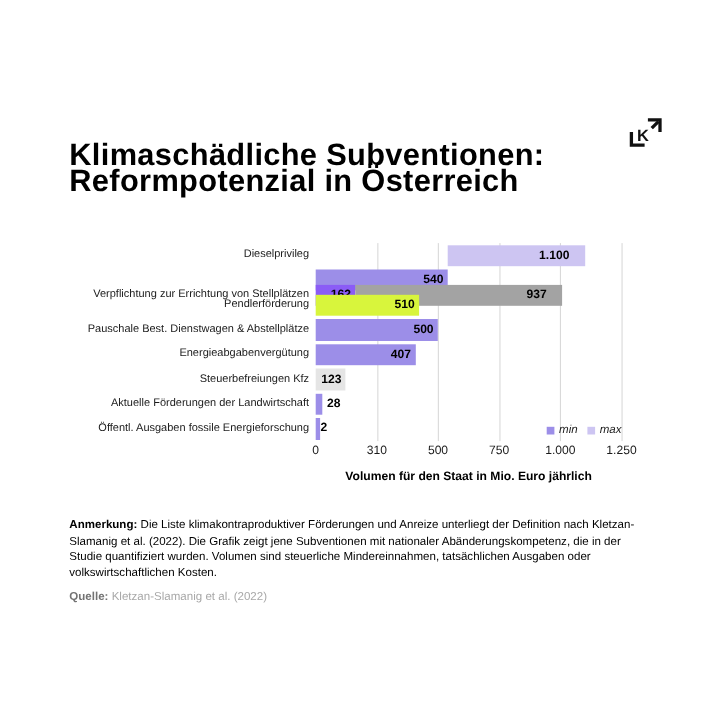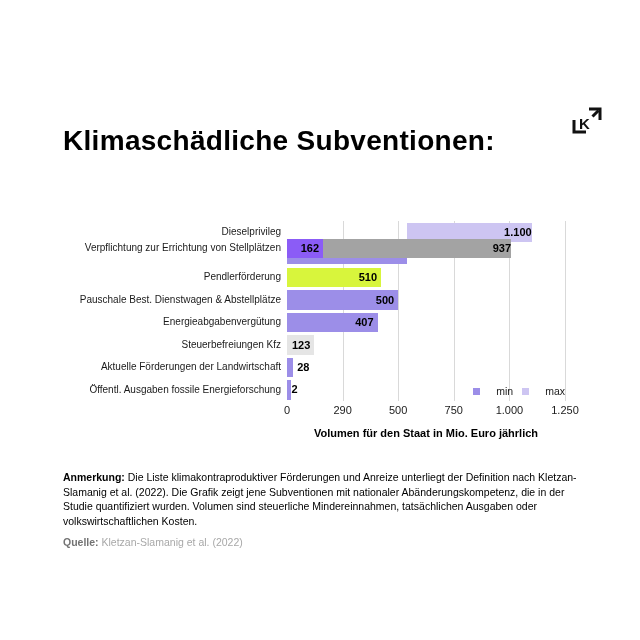--- a/index.html
+++ b/index.html
@@ -19,36 +19,36 @@
   .rows { position:absolute; left:0; top:0; width:502px; height:180px; z-index:1; }
   .row { position:absolute; left:0; width:502px; height:22.5px; }
   .row-label {
     position:absolute; left:0; top:0; width:218px; height:22.5px; line-height:22.5px;
     text-align:right; font-size:10px; color:#1a1a1a; white-space:nowrap;
   }
   .row-track { position:absolute; left:224px; top:1.5px; width:278px; height:19.5px; }
   .seg { position:absolute; top:0; height:19.5px; display:flex; align-items:center; justify-content:flex-end; }
   .seg .val { font-size:11px; font-weight:bold; color:#000; }
   .seg-min { padding-right:4px; }
-  .seg-max { padding-right:0; }
+  .seg-max { padding-right:14px; }
   .val-outside {
     position:absolute; top:0; height:19.5px; line-height:19.5px;
     font-size:11px; font-weight:bold; color:#000; white-space:nowrap;
   }
   .tick-row { position:absolute; left:0; top:181px; width:502px; height:16px; z-index:2; }
   .tick {
     position:absolute; top:2px; width:44px; margin-left:-22px; text-align:center;
     font-size:11px; color:#1a1a1a;
   }
   .axis-title {
     position:absolute; left:224px; top:206px; width:278px; text-align:center;
     font-size:11px; font-weight:bold; color:#000; white-space:nowrap;
   }
   .legend { position:absolute; right:0; top:161px; height:18px; display:flex; align-items:center; gap:9px; z-index:2; }
-  .legend-item { display:flex; align-items:center; gap:16px; }
+  .legend-item { display:flex; align-items:center; gap:4px;font-style:italic; }
   .legend-swatch { width:7px; height:7px; display:inline-block; }
   .legend-label { font-size:10.5px; color:#1a1a1a; }
   .footnote {
     position:absolute; left:63px; top:470px; width:518px;
     font-size:10.5px; line-height:14.5px; color:#000;
   }
   .footnote b { font-weight:bold; }
   .source { position:absolute; left:63px; top:536px; font-size:10.5px; }
   .source b { color:#737373; font-weight:bold; }
   .source span { color:#a8a8a8; }
@@ -62,20 +62,21 @@
     <svg viewBox="0 0 32 30" width="32" height="30">
       <path d="M3 14 V26 H15" fill="none" stroke="#111" stroke-width="3"></path>
       <path d="M18 3 H29 V14" fill="none" stroke="#111" stroke-width="3"></path>
       <line x1="21.5" y1="10.5" x2="27.5" y2="4.5" stroke="#111" stroke-width="3"></line>
       <text x="8" y="22.5" font-family="Liberation Sans, sans-serif" font-size="15" font-weight="bold" fill="#111">K</text>
     </svg>
   </div>
 
   <h1 class="title">
     <span>Klimaschädliche Subventionen:</span><br>
+    <span>Reformpotenzial in Österreich</span>
   </h1>
 
   <div class="chart">
     <div class="grid-layer" id="grid-layer">
         <div class="gridline" style="left: 55.6px;"></div>
         <div class="gridline" style="left: 111.2px;"></div>
         <div class="gridline" style="left: 166.8px;"></div>
         <div class="gridline" style="left: 222.4px;"></div>
         <div class="gridline" style="left: 278px;"></div>
       </div>
@@ -84,21 +85,21 @@
           <div class="row-label">Dieselprivileg</div>
           <div class="row-track">
             <div class="seg seg-min" style="left: 0px; width: 120.096px; background: rgb(156, 142, 232); margin-top: 22px;">
               <span class="val">540</span>
             </div>
             <div class="seg seg-max" style="left: 120.096px; width: 124.544px; background: rgb(205, 197, 242);">
               <span class="val">1.100</span>
             </div>
           </div>
         </div>
-        <div class="row" style="top: 16px;">
+        <div class="row" style="top: 36px;">
           <div class="row-label">Verpflichtung zur Errichtung von Stellplätzen</div>
           <div class="row-track">
             <div class="seg seg-min" style="left: 0px; width: 36.0288px; background: #8b5cf6;">
               <span class="val">162</span>
             </div>
             <div class="seg seg-max" style="left: 36.0288px; width: 188px; background: #a3a3a3;">
               <span class="val">937</span>
             </div>
           </div>
         </div>
@@ -144,21 +145,21 @@
         <div class="row" style="top: 157.5px;">
           <div class="row-label">Öffentl. Ausgaben fossile Energieforschung</div>
           <div class="row-track">
             <div class="seg seg-min" style="left: 0px; width: 0.4448px; background: rgb(156, 142, 232);"></div>
             <span class="val-outside" style="left: 4.4448px;">2</span>
           </div>
         </div>
       </div>
     <div class="tick-row" id="ticks">
         <span class="tick" style="left: 224px;">0</span>
-        <span class="tick" style="left: 279.6px;">290</span>
+        <span class="tick" style="left: 279.6px;">310</span>
         <span class="tick" style="left: 335.2px;">500</span>
         <span class="tick" style="left: 390.8px;">750</span>
         <span class="tick" style="left: 446.4px;">1.000</span>
         <span class="tick" style="left: 502px;">1.250</span>
       </div>
     <div class="axis-title">Volumen für den Staat in Mio. Euro jährlich</div>
     <div class="legend" id="legend">
         <span class="legend-item">
           <span class="legend-swatch" style="background: rgb(156, 142, 232);"></span>
           <span class="legend-label">min</span>

